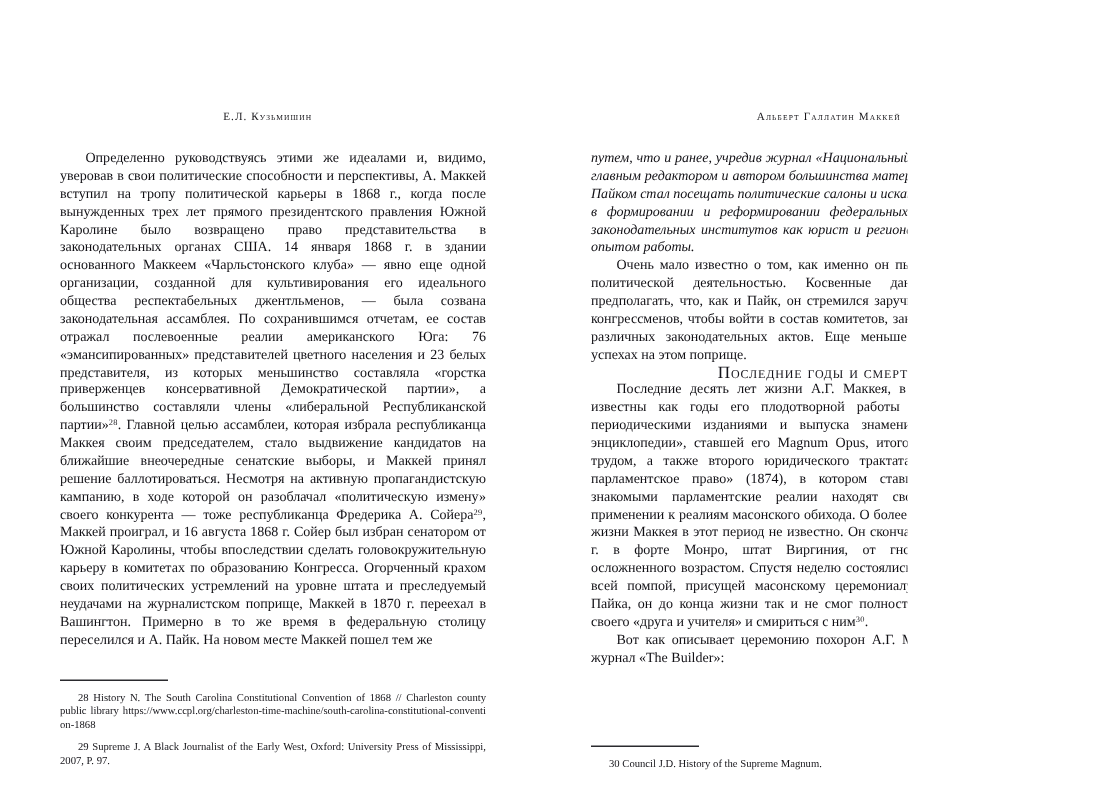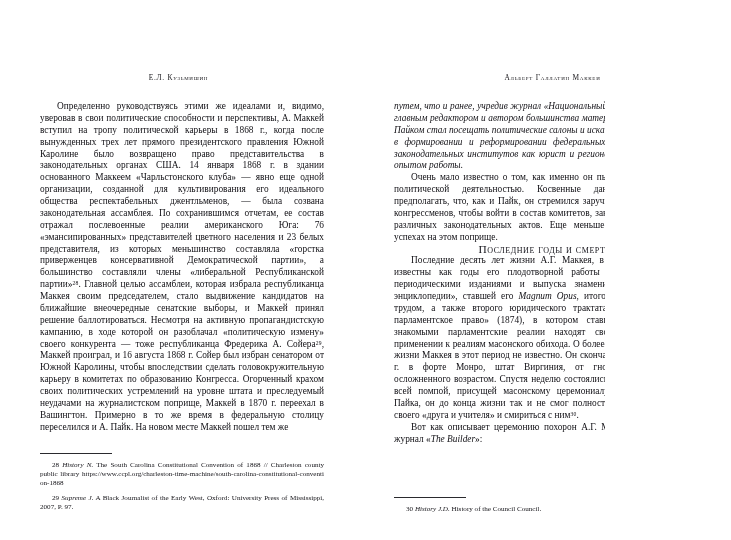--- a/index.html
+++ b/index.html
@@ -73,21 +73,21 @@
     color: #14131a;
   }
 
   sup.fn {
     font-size: 5.6px;
     vertical-align: 0.42em;
     line-height: 0;
     letter-spacing: 0.2px;
   }
 
-  .italic { font-style: italic; }
+  .italic { }
 
   .footnotes {
     position: absolute;
     width: 284px;
     font-size: 7.1px;
     line-height: 9.1px;
     text-align: justify;
     color: #151419;
   }
   .page.left .footnotes  { left: 40px; top: 408px; }
@@ -149,19 +149,19 @@
 
       <p class="section-heading">Последние годы и смерть</p>
 
       <p><span>Последние десять лет жизни А.Г. Маккея, в первую очередь, известны как годы его плодотворной работы над масонскими периодическими изданиями и выпуска знаменитой «Масонской энциклопедии», ставшей его </span><span class="italic">Magnum Opus</span><span>, итоговым и основным трудом, а также второго юридического трактата — «Масонское парламентское право» (1874), в котором ставшие ему близко знакомыми парламентские реалии находят свое отражение в применении к реалиям масонского обихода. О более ярких событиях в жизни Маккея в этот период не известно. Он скончался 20 июня 1881 г. в форте Монро, штат Виргиния, от гнойного плеврита, осложненного возрастом. Спустя неделю состоялись его похороны со всей помпой, присущей масонскому церемониалу. По словам А. Пайка, он до конца жизни так и не смог полностью осознать уход своего «друга и учителя» и смириться с ним</span><sup class="fn">30</sup><span>.</span></p>
 
       <p><span>Вот как описывает церемонию похорон А.Г. Маккея масонский журнал «</span><span class="italic">The Builder</span><span>»:</span></p>
     </div>
 
     <div class="footnotes">
       <div class="fn-rule"></div>
-      <p><span>30</span> <span class="italic">History J.D.</span><span> History of the Council Council.</span></p>
+      <p><span>30</span> <span class="italic">Council J.D.</span><span> History of the Supreme Magnum.</span></p>
     </div>
 
     <div class="folio">23</div>
   </div>
 
 </div>
 
 </body></html>

